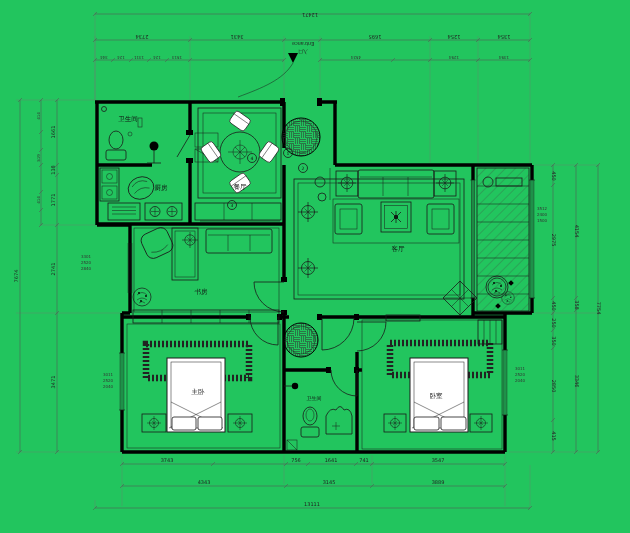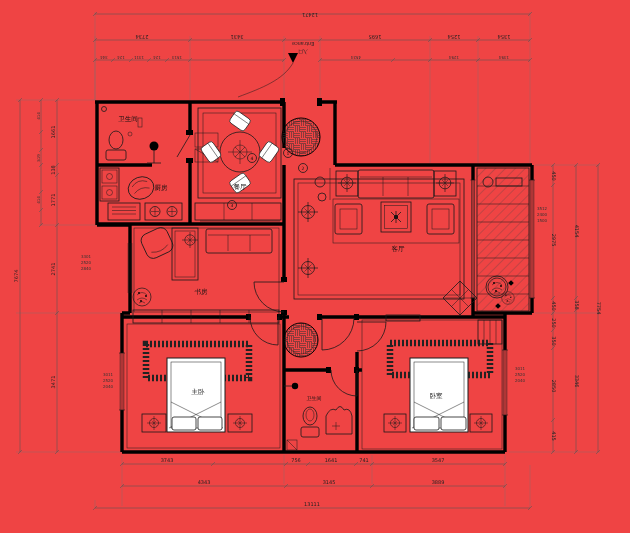--- a/index.html
+++ b/index.html
@@ -1,16 +1,16 @@
 <!DOCTYPE html>
 <html><head>
 <meta charset="utf-8">
 <style>
   html,body{margin:0;padding:0;background:#fff;}
-  .stage{width:630px;height:533px;background:#ef4444;position:relative;overflow:hidden;}
+  .stage{width:630px;height:533px;background:#22c55e;position:relative;overflow:hidden;}
   svg{display:block;}
   .w  {stroke:#000;stroke-width:3.4;fill:none;stroke-linecap:butt;}
   .thin{stroke:#1a1a1a;stroke-width:.6;fill:none;}
   .f  {stroke:#1a1a1a;stroke-width:.8;fill:none;}
   .f2 {stroke:#1a1a1a;stroke-width:.5;fill:none;}
   .d  {stroke:#555;stroke-width:.55;fill:none;}
   .ext{stroke:#777;stroke-width:.35;fill:none;}
   .blk{fill:#000;stroke:none;}
   .wfill{fill:#fff;}
   text{font-family:"DejaVu Sans",sans-serif;}

